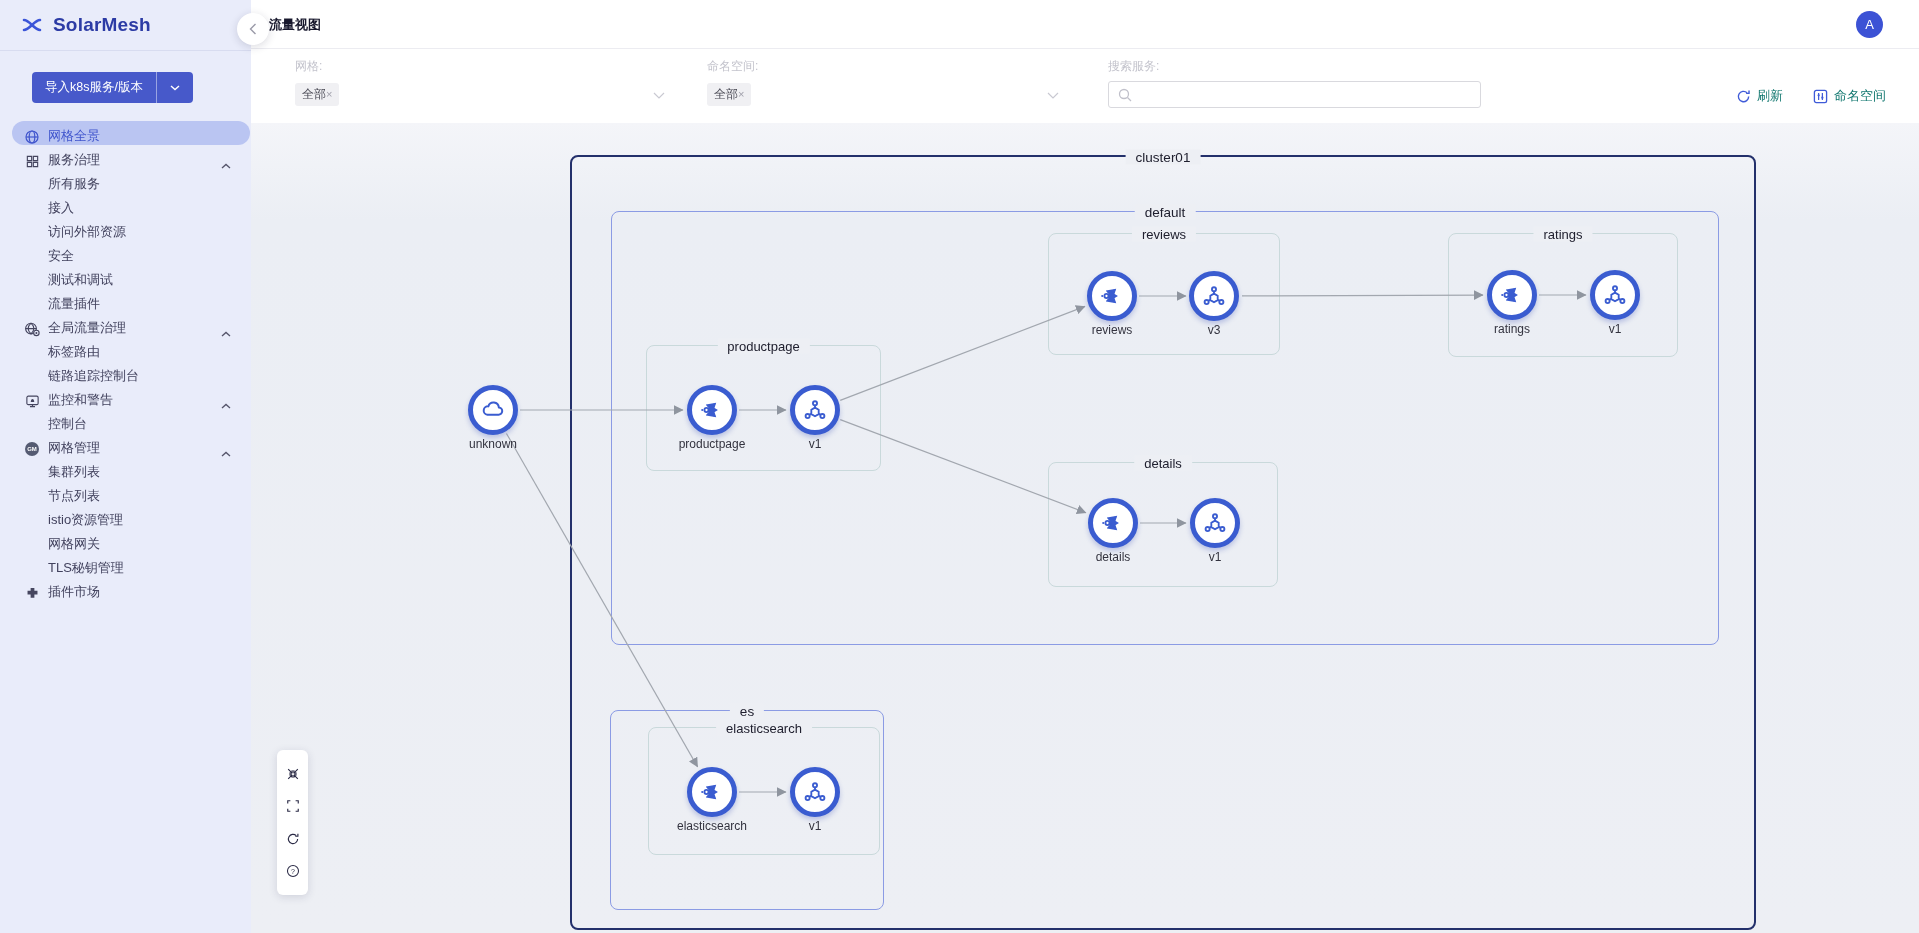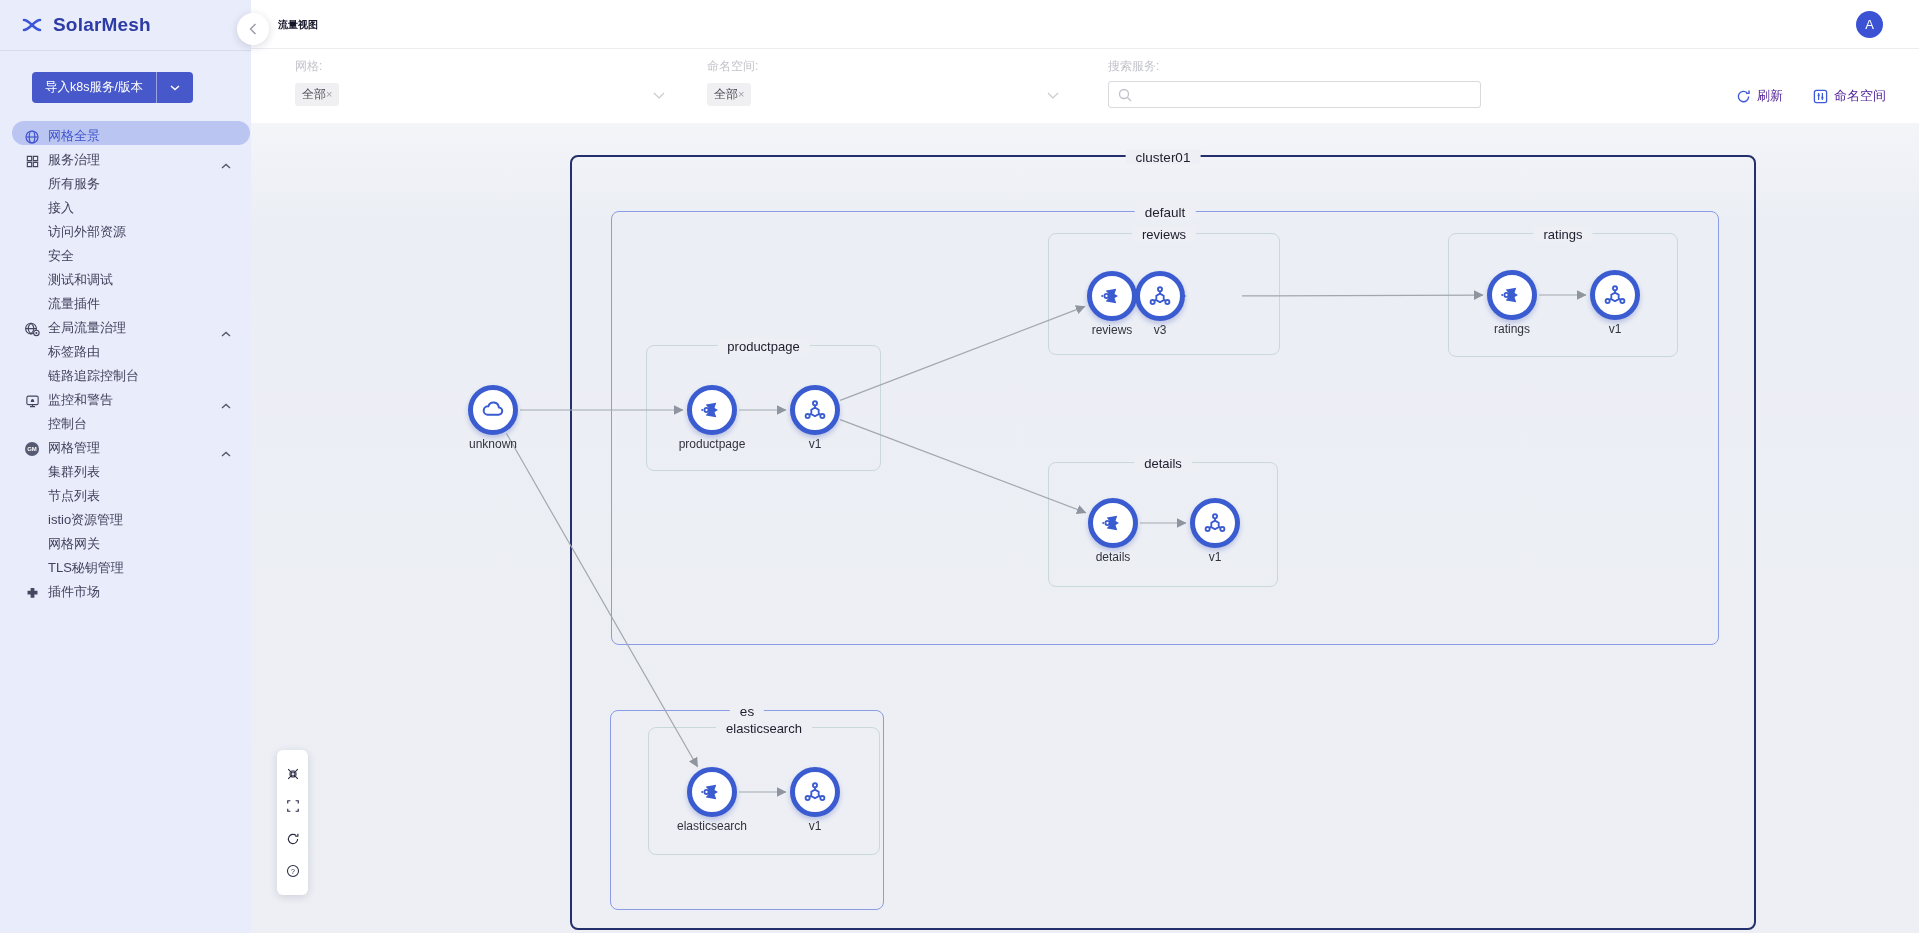--- a/index.html
+++ b/index.html
@@ -24,21 +24,21 @@
   .mi-lb { margin-left:48px; white-space:nowrap; }
   .mi.sub .mi-lb { margin-left:48px; }
   .mi-ch { position:absolute; right:20px; display:flex; }
   .mi.active { background:#bac5f2; border-radius:18px; margin:0 1px 0 12px; color:#4055cd; }
   .mi.active .mi-ic { left:12px; }
   .mi.active .mi-lb { margin-left:36px; }
 
   
   .topbar { position:absolute; left:251px; right:0; top:0; height:49px; background:#fff;
             border-bottom:1px solid #ececf1; z-index:10; }
-  .page-title { position:absolute; left:27px; top:0; line-height:49px; font-size:10px; font-weight:bold; color:#17172c; }
+  .page-title { position:absolute; left:18px; top:0; line-height:49px; font-size:13px; font-weight:bold; color:#17172c; }
   .avatar { position:absolute; right:36px; top:11px; width:27px; height:27px; border-radius:50%;
             background:#3c52d5; color:#fff; font-size:13px; display:flex; align-items:center;
             justify-content:center; cursor:pointer; }
   .collapse-btn { position:absolute; left:237px; top:13px; width:32px; height:32px; border-radius:50%;
                   background:#fff; box-shadow:0 2px 8px rgba(30,30,60,.16); z-index:40;
                   display:flex; align-items:center; justify-content:center; cursor:pointer; }
 
   
   .filterbar { position:absolute; left:251px; right:0; top:49px; height:74px; background:#fff; }
   .f-field { position:absolute; top:0; }
@@ -47,21 +47,21 @@
   .tag { background:#f0f0f3; border-radius:3px; font-size:12px; color:#4a4a55; padding:3px 7px;
          display:inline-flex; align-items:center; gap:0; }
   .tag-x { color:#a0a0ab; font-size:11px; cursor:pointer; }
   .f-mesh { left:44px; width:370px; }
   .f-ns { left:456px; width:352px; }
   .f-search { left:857px; width:373px; }
   .search-box { margin-top:6px; width:373px; height:27px; border:1px solid #d9d9de; border-radius:3px;
                 display:flex; align-items:center; padding-left:8px; background:#fff; gap:6px; }
   .search-box input { border:none; outline:none; flex:1; font-size:13px; background:transparent; }
   .fb-actions { position:absolute; right:33px; top:38px; display:flex; gap:30px; align-items:center;
-                color:#4c1d95; font-size:13px; }
+                color:#0f766e; font-size:13px; }
   .fb-act { display:flex; gap:6px; align-items:center; cursor:pointer; }
 
   
   .canvas { position:absolute; left:251px; top:123px; width:1668px; height:810px;
             background:linear-gradient(180deg,#f4f5f9 0%,#ebeef4 12%,#edeff4 100%); overflow:hidden; }
   .layer { position:absolute; inset:0; }
   .box { position:absolute; border-radius:8px; }
   .box-cluster { border:2px solid #23306b; }
   .box-namespace { border:1.5px solid #8b9be4;margin-top:20px; }
   .box-app { border:1px solid #c9d9db; }
@@ -393,21 +393,21 @@
           <g stroke="#3a5cd0" stroke-width="1.7" fill="none">
             <circle cx="3" cy="12" r="1" fill="#3a5cd0" stroke="none"></circle>
             <circle cx="6.9" cy="12" r="1.9"></circle>
             <path d="M9.2 11.1l5.4-4.6" marker-end="url(#nah)"></path>
             <path d="M9.4 12h6.4" marker-end="url(#nah)"></path>
             <path d="M9.2 12.9l5.4 4.6" marker-end="url(#nah)"></path>
           </g>
         </svg>
         <span class="node-label">reviews</span>
       </div>
-      <div class="node" style="left: 884px; top: 148px;">
+      <div class="node" style="left: 938px; top: 148px;">
         <svg width="26" height="26" viewBox="0 0 24 24">
           <g stroke="#3a5cd0" stroke-width="1.7" fill="#fff">
             <path d="M12 9.8l-3.4 2v4l3.4 2 3.4-2v-4z" fill="none"></path>
             <path d="M12 9.8V7.6M8.6 15.4l-1.9 1.1M15.4 15.4l1.9 1.1" fill="none"></path>
             <circle cx="12" cy="5.8" r="1.9"></circle>
             <circle cx="5.2" cy="17.6" r="1.9"></circle>
             <circle cx="18.8" cy="17.6" r="1.9"></circle>
           </g>
         </svg>
         <span class="node-label">v3</span>

